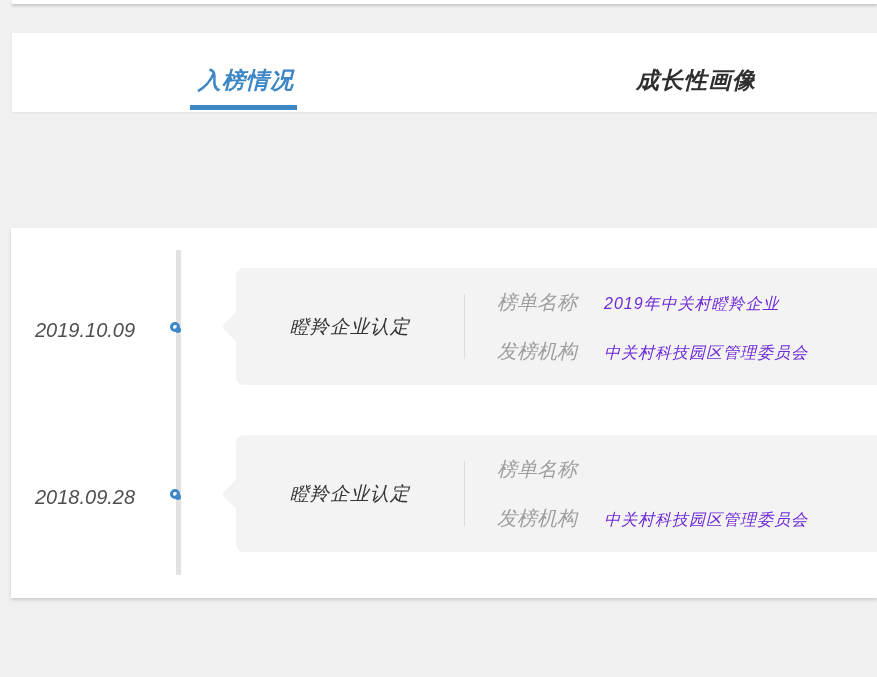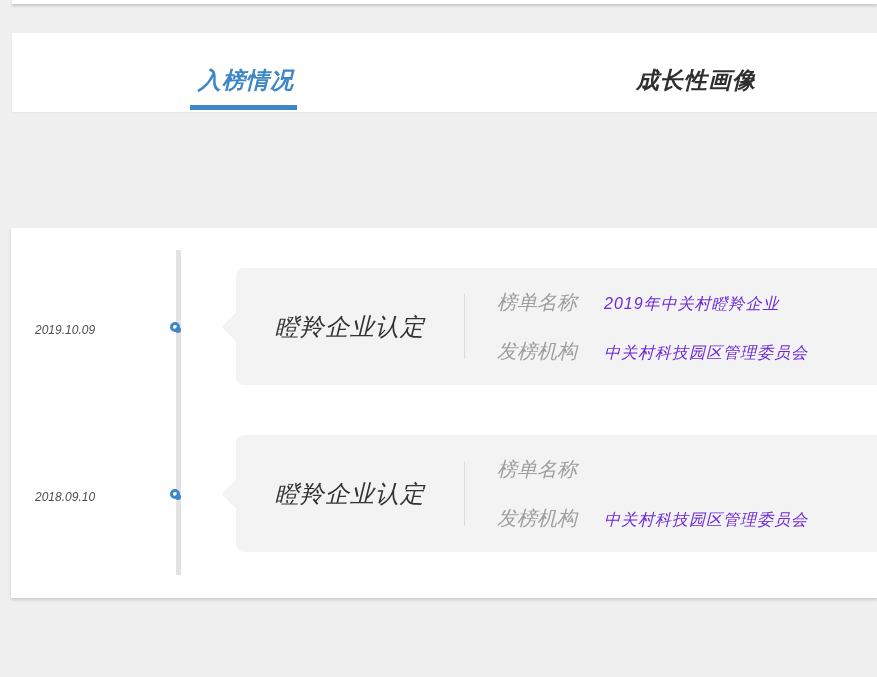--- a/index.html
+++ b/index.html
@@ -72,21 +72,21 @@
   }
   .timeline-line {
     position:absolute; left:165px; top:22px; width:5px; height:325px;
     background:#e2e2e2;
   }
   .entry { position:absolute; left:0; right:0; }
   .entry-1 { top:40px; height:117px; }
   .entry-2 { top:207px; height:117px; }
   .entry-date {
     position:absolute; left:24px; top:50px; width:112px;
-    font-size:12px; color:#4f4f4f; line-height:24px;
+    font-size:20px; color:#4f4f4f; line-height:24px;
   }
   .marker {
     position:absolute; left:159px; top:54px;
     width:10px; height:10px; background:#fff;
     border:3px solid var(--accent-blue,#3e87c6); border-radius:50%;
   }
   .marker::after {
     content:""; position:absolute; left:2px; top:2px;
     width:6px; height:6px; border-radius:50%;
     background:var(--accent-blue,#3e87c6);
@@ -99,21 +99,21 @@
   .bubble-notch {
     position:absolute; left:-10px; top:50%;
     width:22px; height:22px;
     transform:translateY(-50%) rotate(45deg);
     background:var(--card-background,#f3f3f3);
     border-radius:3px;
   }
   .bubble-title {
     position:absolute; left:0; top:0; bottom:0; width:228px;
     display:flex; align-items:center; justify-content:center;
-    font-size:24px; letter-spacing:1px; color:#333; white-space:nowrap;
+    font-size:19px; letter-spacing:1px; color:#333; white-space:nowrap;
   }
   .bubble-divider {
     position:absolute; left:228px; top:26px; bottom:26px; width:1px;
     background:#dcdcdc;
   }
   .bubble-fields {
     position:absolute; left:261px; top:0; bottom:0;
     display:flex; flex-direction:column; justify-content:center; gap:22px;
   }
   .field-row { display:flex; align-items:baseline; white-space:nowrap; }
@@ -159,21 +159,21 @@
           </div>
           <div class="field-row">
             <span class="field-label">发榜机构</span>
             <span class="field-value">中关村科技园区管理委员会</span>
           </div>
         </div>
       </div>
     </div>
 
     <div class="entry entry-2">
-      <div class="entry-date">2018.09.10</div>
+      <div class="entry-date">2018.09.28</div>
       <div class="marker"></div>
       <div class="bubble">
         <div class="bubble-notch"></div>
         <div class="bubble-title">瞪羚企业认定</div>
         <div class="bubble-divider"></div>
         <div class="bubble-fields">
           <div class="field-row">
             <span class="field-label">榜单名称</span>
           </div>
           <div class="field-row">

